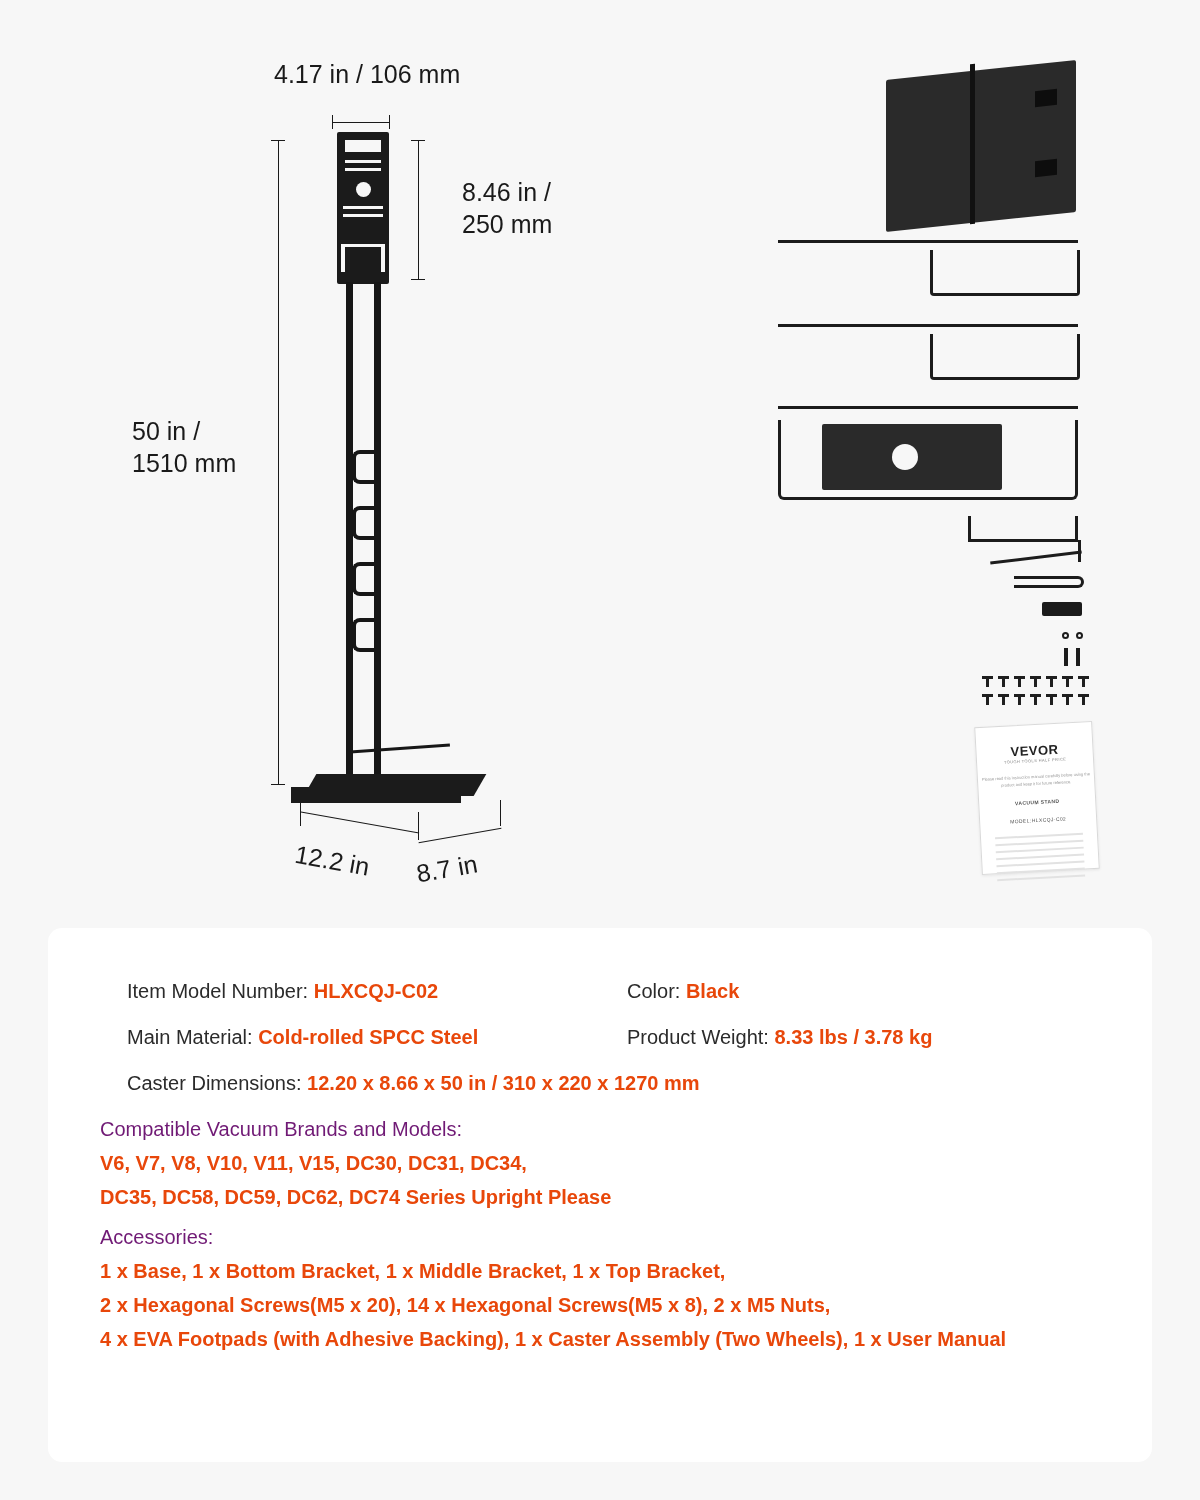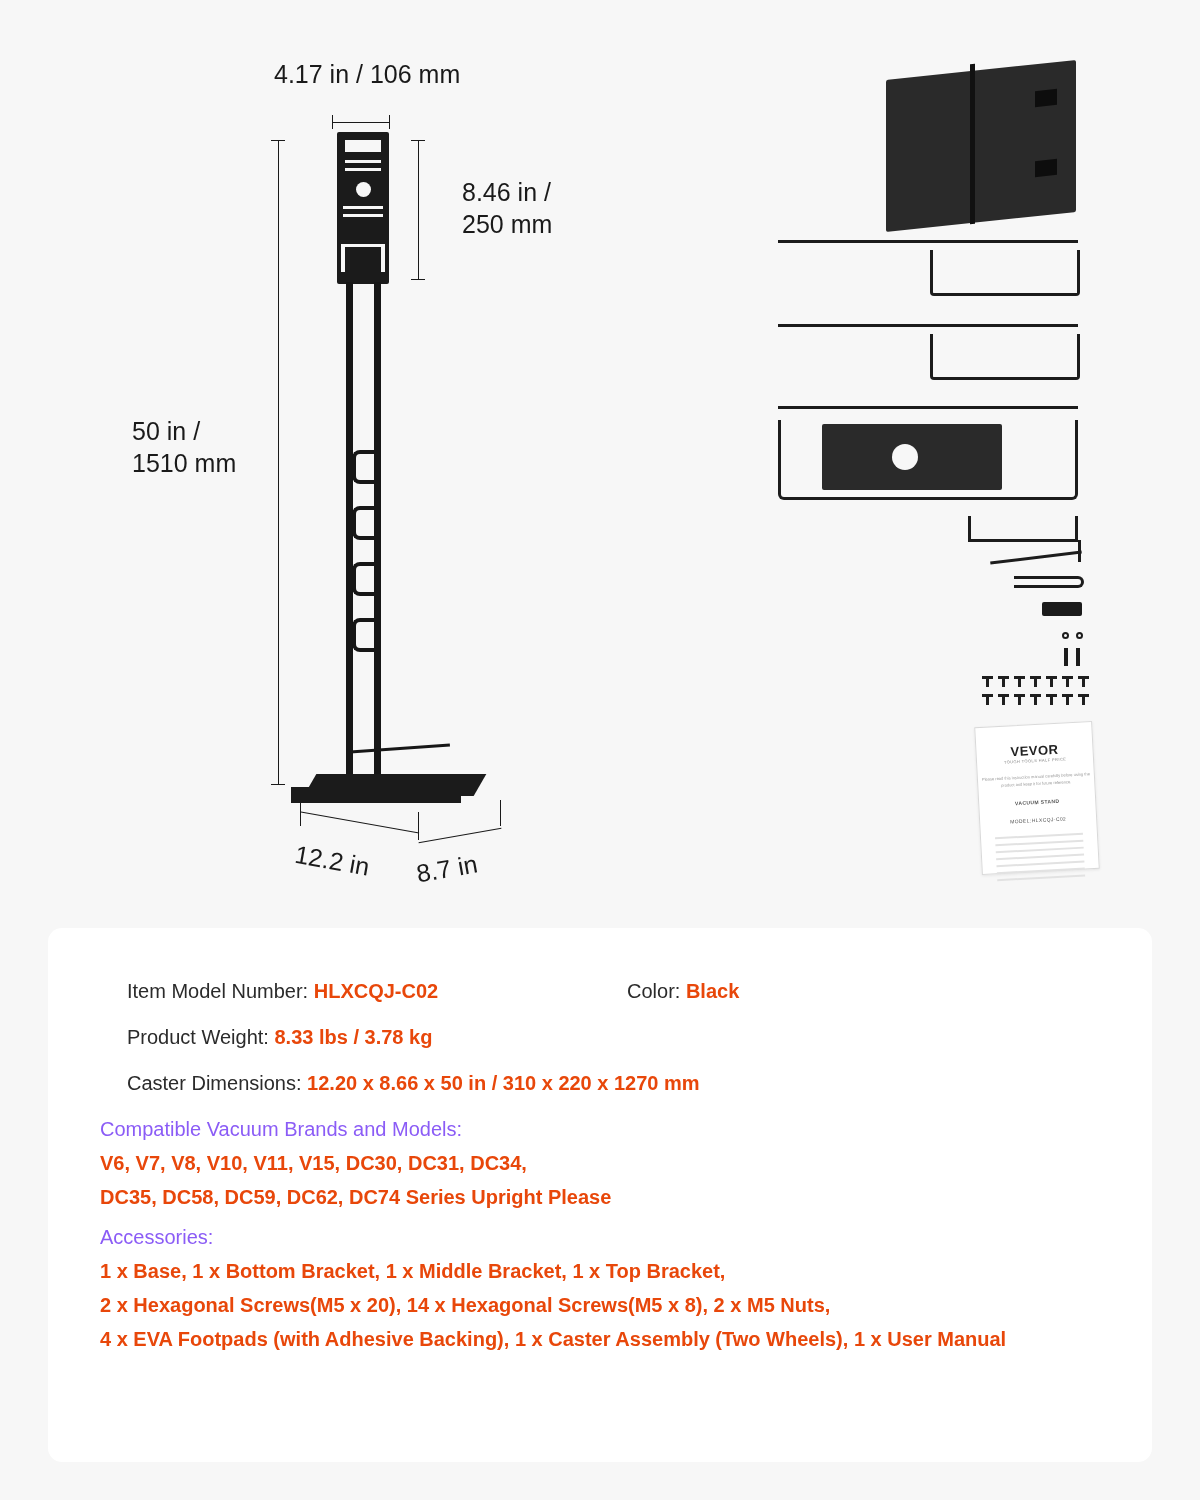--- a/index.html
+++ b/index.html
@@ -117,21 +117,21 @@
   .spec-row { display: flex; margin-bottom: 12px; }
   .spec-col { width: 50%; margin-left: 27px; }
   .spec-line {
     font-size: 20px;
     line-height: 34px;
     color: #2b2b2b;
     white-space: nowrap;
   }
   .spec-line .val { color: #e8470a; font-weight: bold; }
   .spec-block { margin-top: 6px; }
-  .spec-head { font-size: 20px; line-height: 34px; color: #8b5cf6; }
+  .spec-head { font-size: 20px; line-height: 34px; color: #701a75; }
   .spec-item {
     font-size: 20px;
     line-height: 34px;
     color: #e8470a;
     font-weight: bold;
     white-space: nowrap;
   }
 </style>
 </head>
 <body>
@@ -287,20 +287,26 @@
           <div class="spec-line">
             <span>Color:</span>
             <span class="val">Black</span>
           </div>
         </div>
       </div>
 
       <div class="spec-row">
         <div class="spec-col">
           <div class="spec-line">
+            <span>Main Material:</span>
+            <span class="val">Cold-rolled SPCC Steel</span>
+          </div>
+        </div>
+        <div class="spec-col">
+          <div class="spec-line">
             <span>Product Weight:</span>
             <span class="val">8.33 lbs / 3.78 kg</span>
           </div>
         </div>
       </div>
 
       <div class="spec-row">
         <div class="spec-col" style="width:100%;">
           <div class="spec-line">
             <span>Caster Dimensions:</span>

